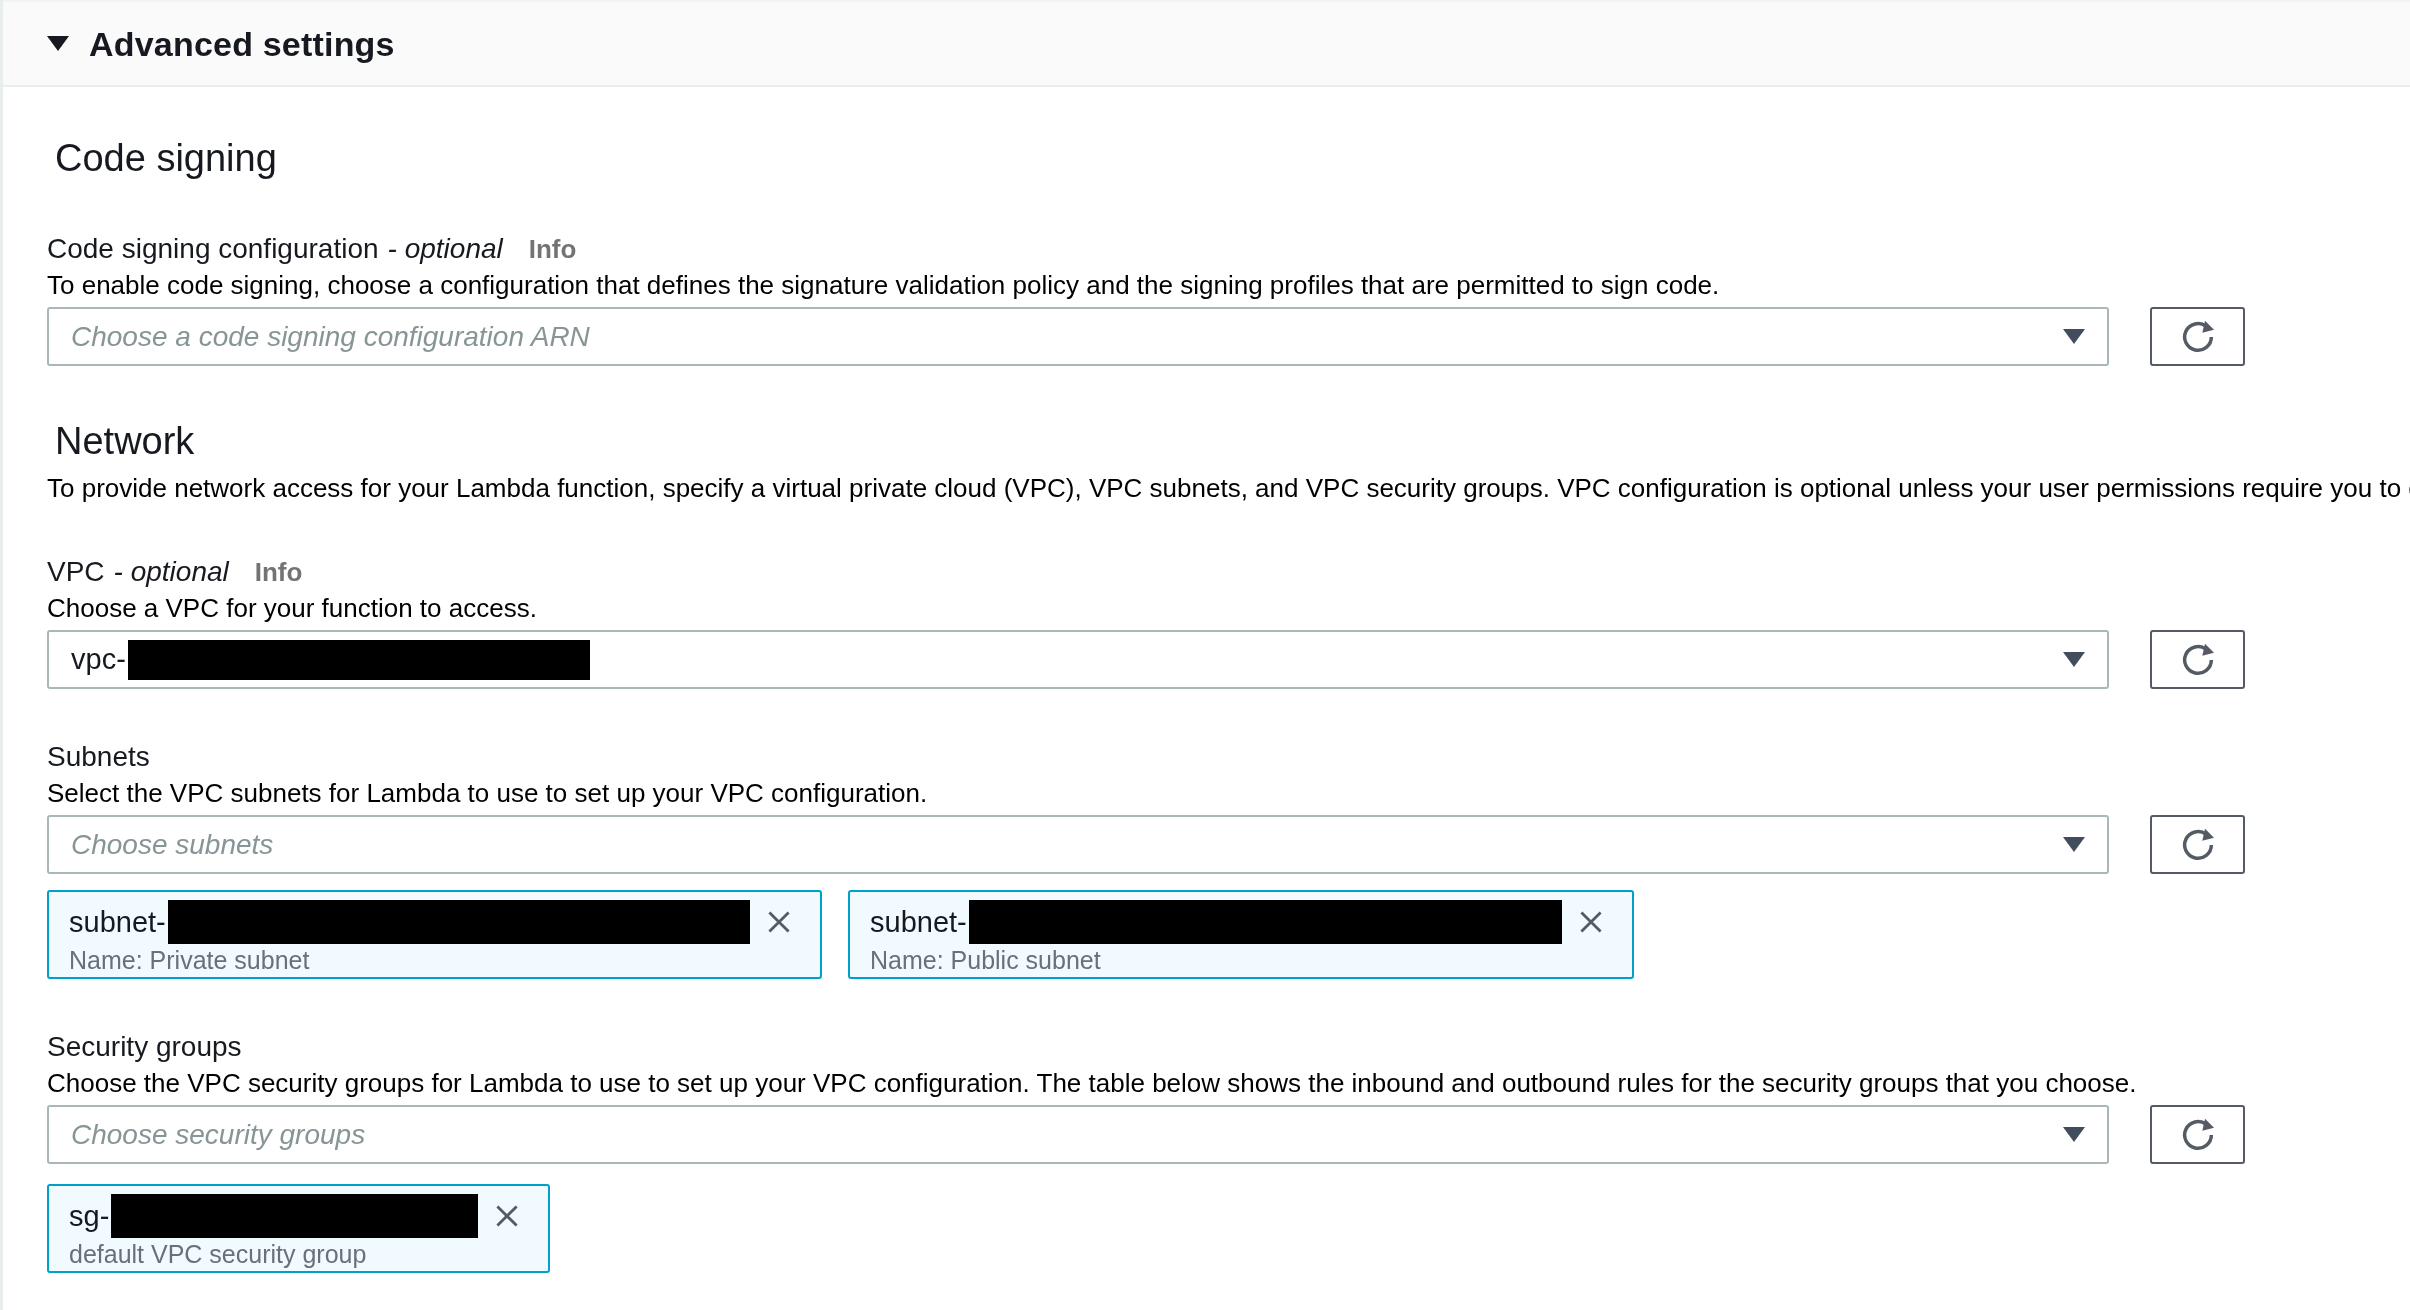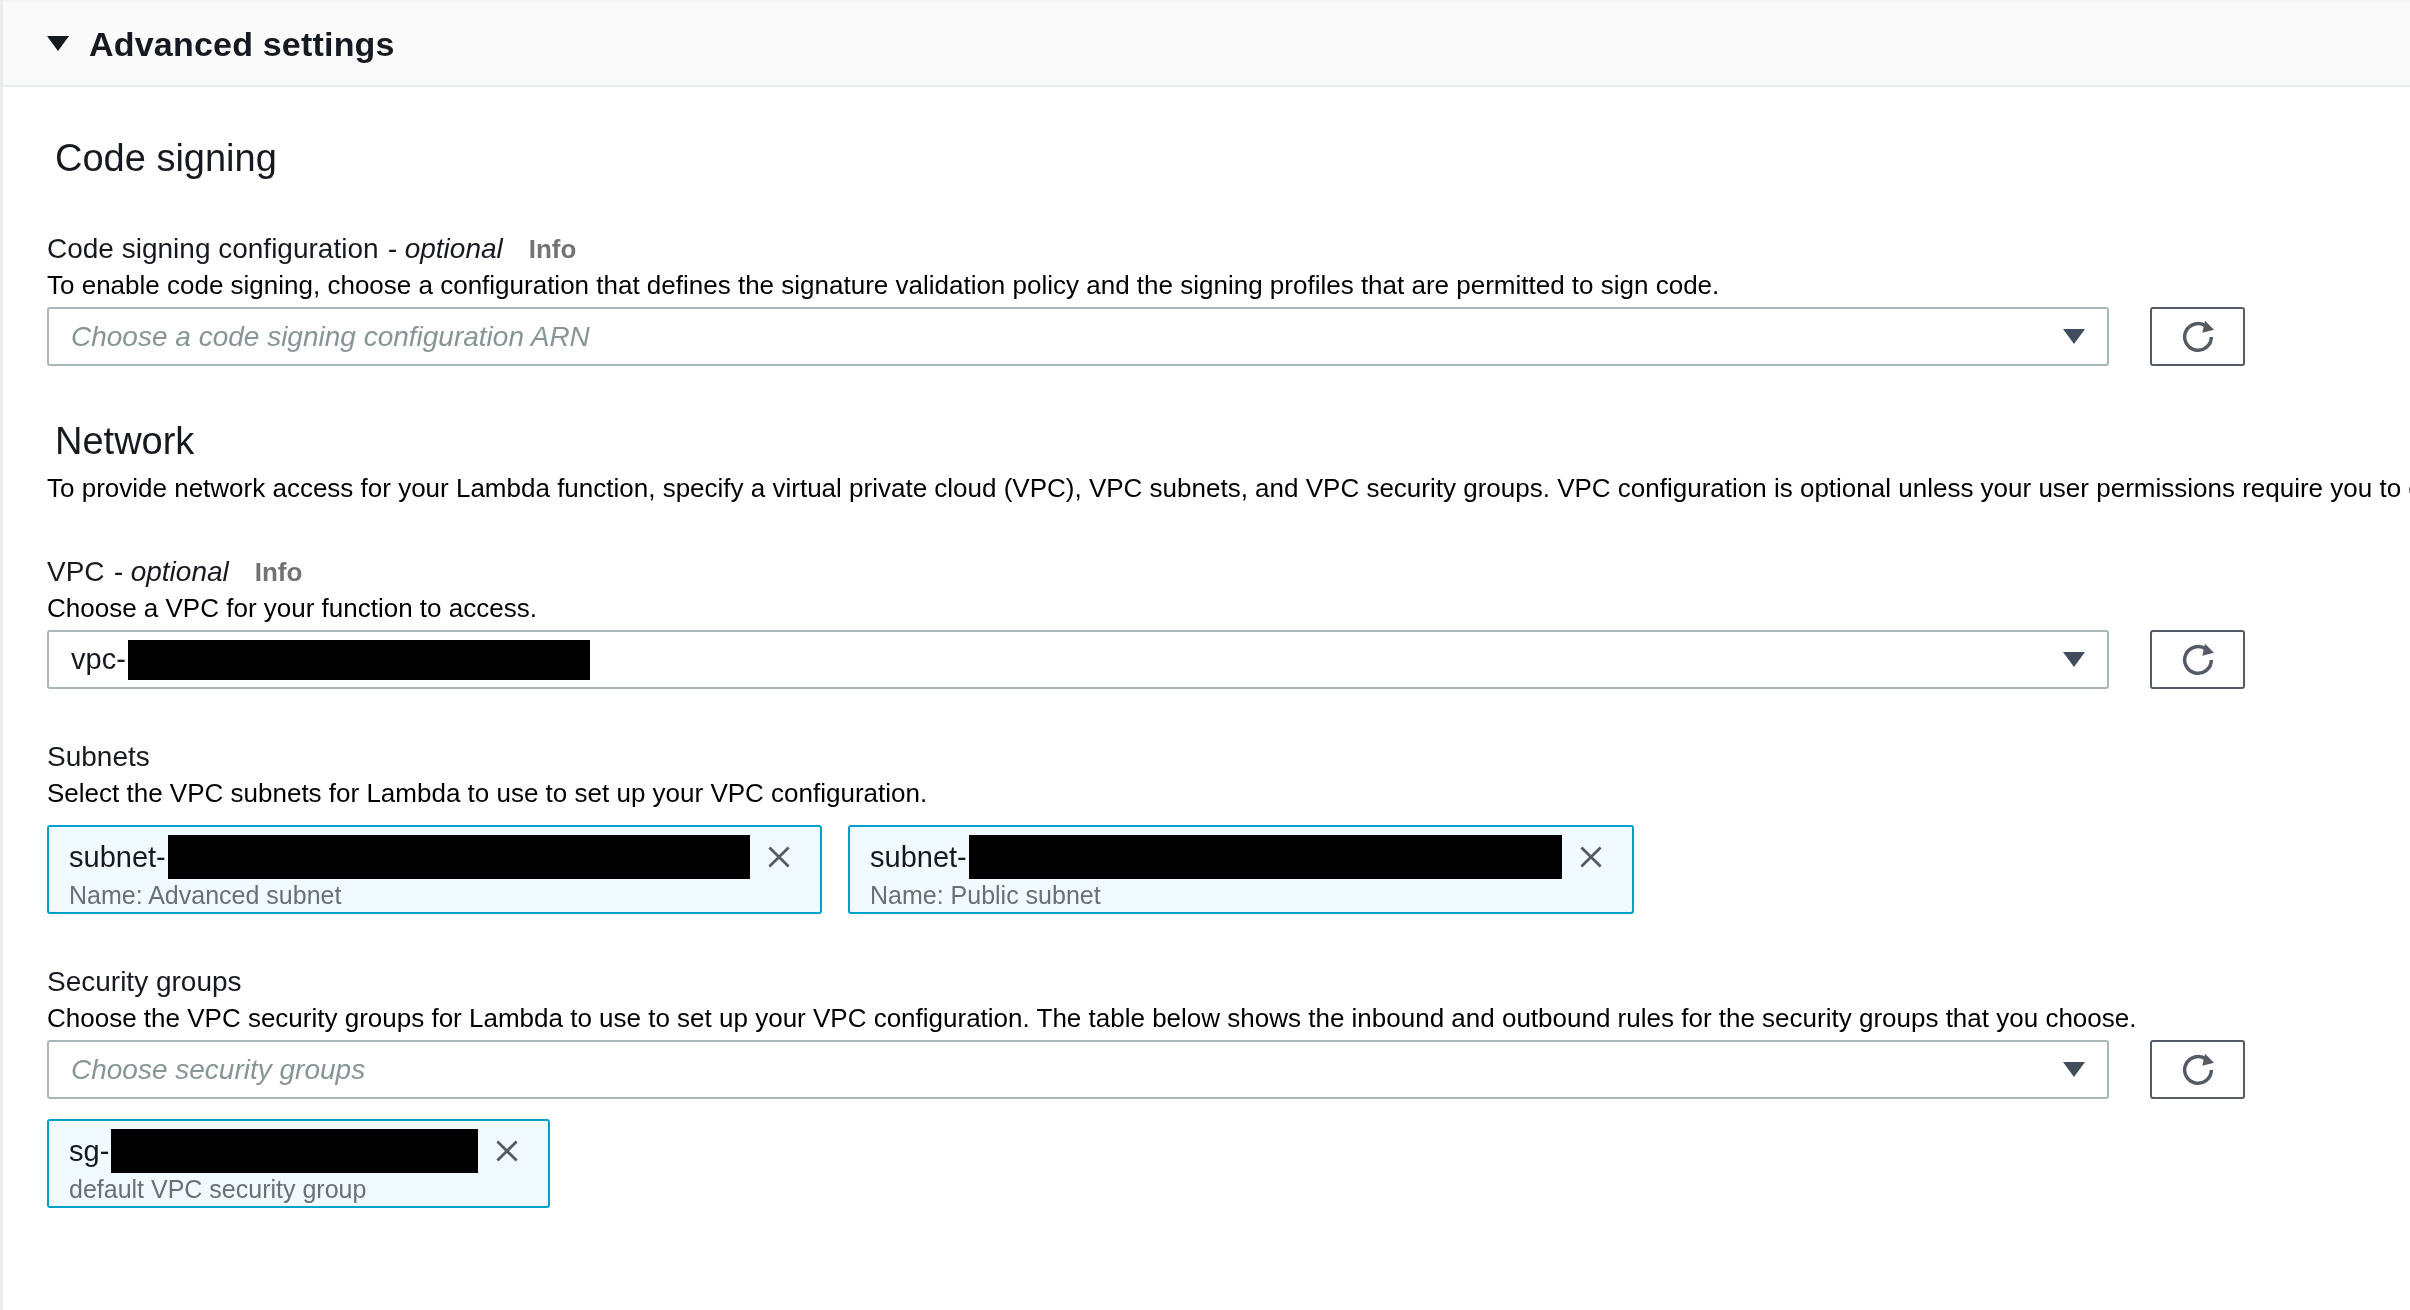--- a/index.html
+++ b/index.html
@@ -146,32 +146,44 @@
           </svg>
         </button>
       </div>
     </div>
 
     <div class="field">
       <div class="label-row">
         <span>Subnets</span>
       </div>
       <div class="desc">Select the VPC subnets for Lambda to use to set up your VPC configuration.</div>
+      <div class="control-row">
+        <div class="select">
+          <span class="placeholder">Choose subnets</span>
+          <span class="select-caret"></span>
+        </div>
+        <button class="btn-refresh">
+          <svg width="40" height="40" viewBox="0 0 24 24">
+            <path d="M20 12 A 8 8 0 1 1 16.9 5.65" fill="none" stroke="#545b64" stroke-width="2.1"></path>
+            <path d="M16.2 2.2 L21.6 7.6 L14.6 9.4 Z" fill="#545b64"></path>
+          </svg>
+        </button>
+      </div>
       <div class="tokens-row">
         <div class="token token-w1">
           <div class="token-line1">
             <span class="token-prefix">subnet-</span>
             <span class="redact redact-grow"></span>
             <button class="dismiss">
               <svg width="32" height="32" viewBox="0 0 30 30">
                 <path d="M6 6 L24 24 M24 6 L6 24" stroke="#545b64" stroke-width="2.6" fill="none"></path>
               </svg>
             </button>
           </div>
-          <div class="token-name">Name: Advanced subnet</div>
+          <div class="token-name">Name: Private subnet</div>
         </div>
         <div class="token token-w2">
           <div class="token-line1">
             <span class="token-prefix">subnet-</span>
             <span class="redact redact-grow"></span>
             <button class="dismiss">
               <svg width="32" height="32" viewBox="0 0 30 30">
                 <path d="M6 6 L24 24 M24 6 L6 24" stroke="#545b64" stroke-width="2.6" fill="none"></path>
               </svg>
             </button>

